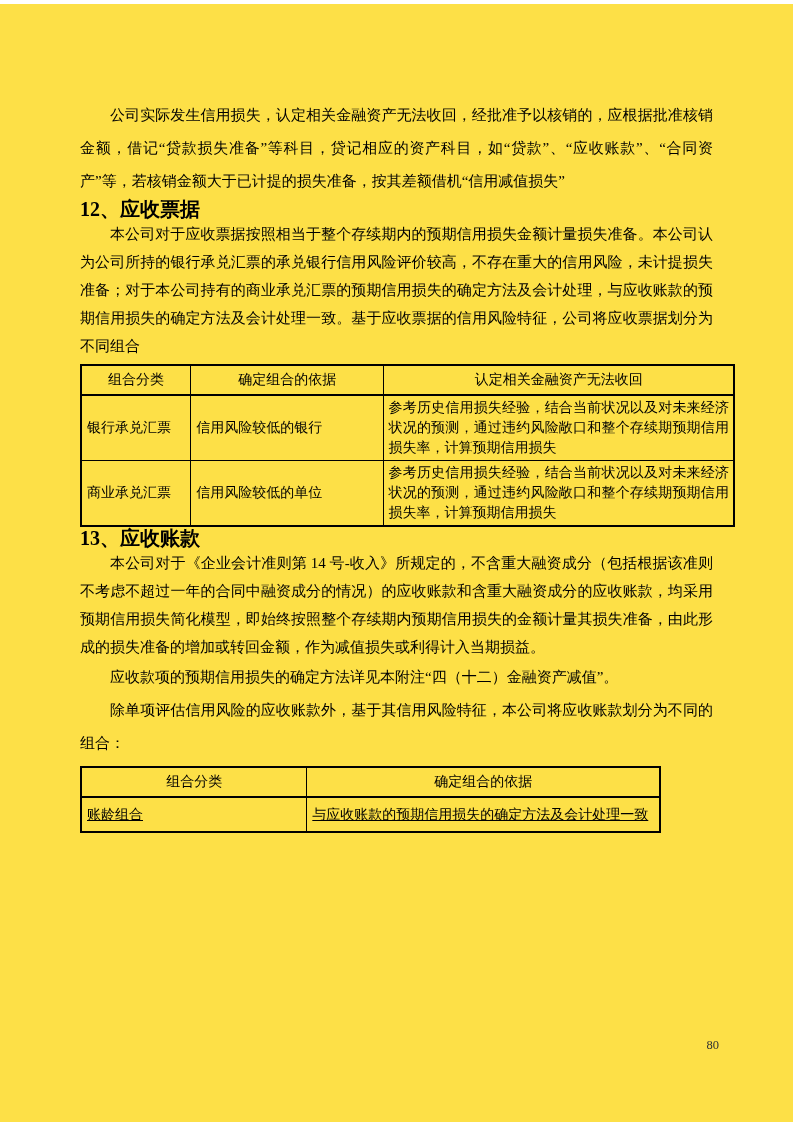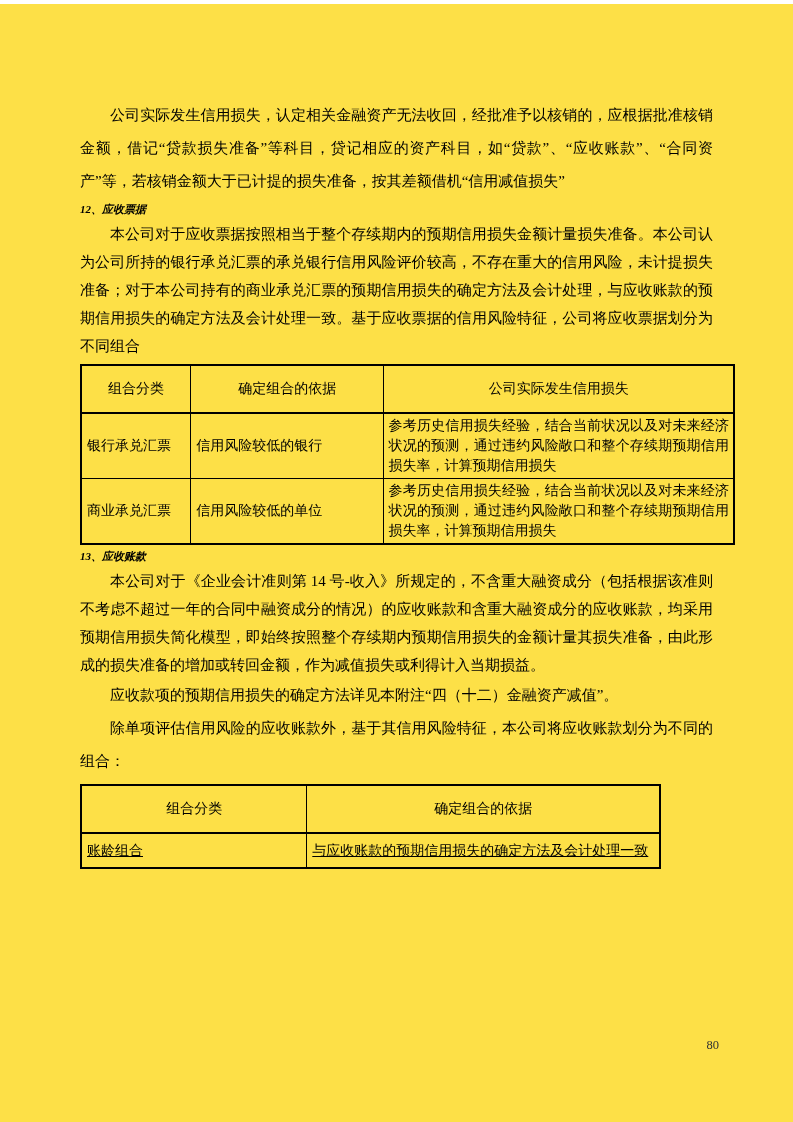--- a/index.html
+++ b/index.html
@@ -26,24 +26,23 @@
     line-height: 33px;
     text-align: justify;
     text-indent: 2em;
     word-break: break-all;
   }
   p.para-tight {
     line-height: 28px;
   }
   h3.sec-heading {
     margin: 0;
-    font-size: 11px;
+    font-size: 20px;
     font-weight: bold;
     line-height: 22px;
-    font-style: italic;
   }
   .h12 { margin-top: 52px; }
   .h13 { margin-top: 32px; }
   .s12-para { margin-top: 26px; }
   .s13-para1 { margin-top: 18px; }
   table.doc-table {
     border-collapse: collapse;
     table-layout: fixed;
     font-size: 14px;
     margin-top: 4px;
@@ -53,21 +52,21 @@
   table.doc-table td, table.doc-table th {
     border: 1px solid #000;
     padding: 2px 5px;
     vertical-align: middle;
     font-weight: normal;
     word-break: break-all;
   }
   table.doc-table { border: 2px solid #000; }
   table.doc-table tr.header-row th {
     text-align: center;
-    height: 48px;
+    height: 30px;
     border-bottom-width: 2px;
   }
   table.table1 col.c1 { width: 16.8%; }
   table.table1 col.c2 { width: 29.6%; }
   table.table1 col.c3 { width: 53.6%; }
   table.table2 col.c1 { width: 39%; }
   table.table2 col.c2 { width: 61%; }
   table.table1 td.method-cell {
     line-height: 20px;
     text-align: justify;
@@ -98,21 +97,21 @@
     <table class="doc-table table1">
       <colgroup>
           <col class="c1">
           <col class="c2">
           <col class="c3">
         </colgroup>
       <tbody>
         <tr class="header-row">
           <th>组合分类</th>
           <th>确定组合的依据</th>
-          <th>公司实际发生信用损失</th>
+          <th>认定相关金融资产无法收回</th>
         </tr>
         <tr>
           <td>银行承兑汇票</td>
           <td>信用风险较低的银行</td>
           <td class="method-cell">参考历史信用损失经验，结合当前状况以及对未来经济状况的预测，通过违约风险敞口和整个存续期预期信用损失率，计算预期信用损失</td>
         </tr>
         <tr>
           <td>商业承兑汇票</td>
           <td>信用风险较低的单位</td>
           <td class="method-cell">参考历史信用损失经验，结合当前状况以及对未来经济状况的预测，通过违约风险敞口和整个存续期预期信用损失率，计算预期信用损失</td>

